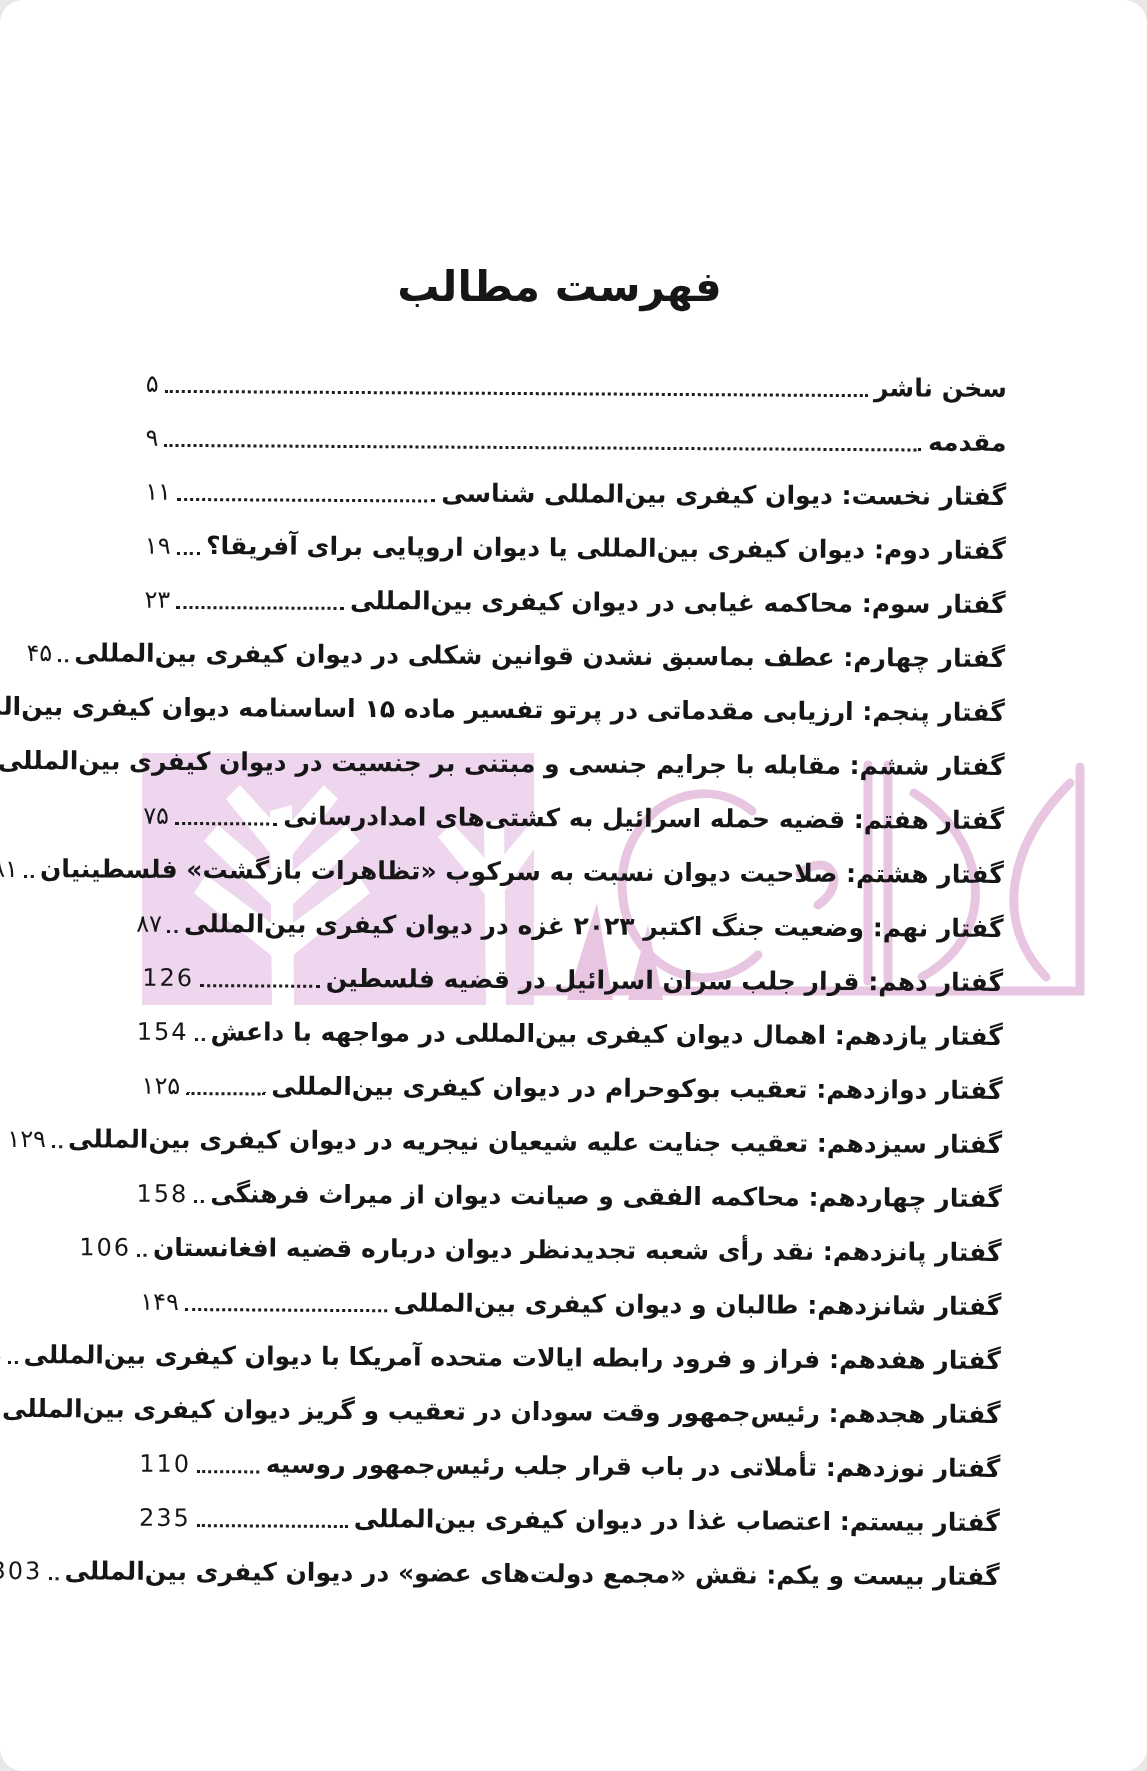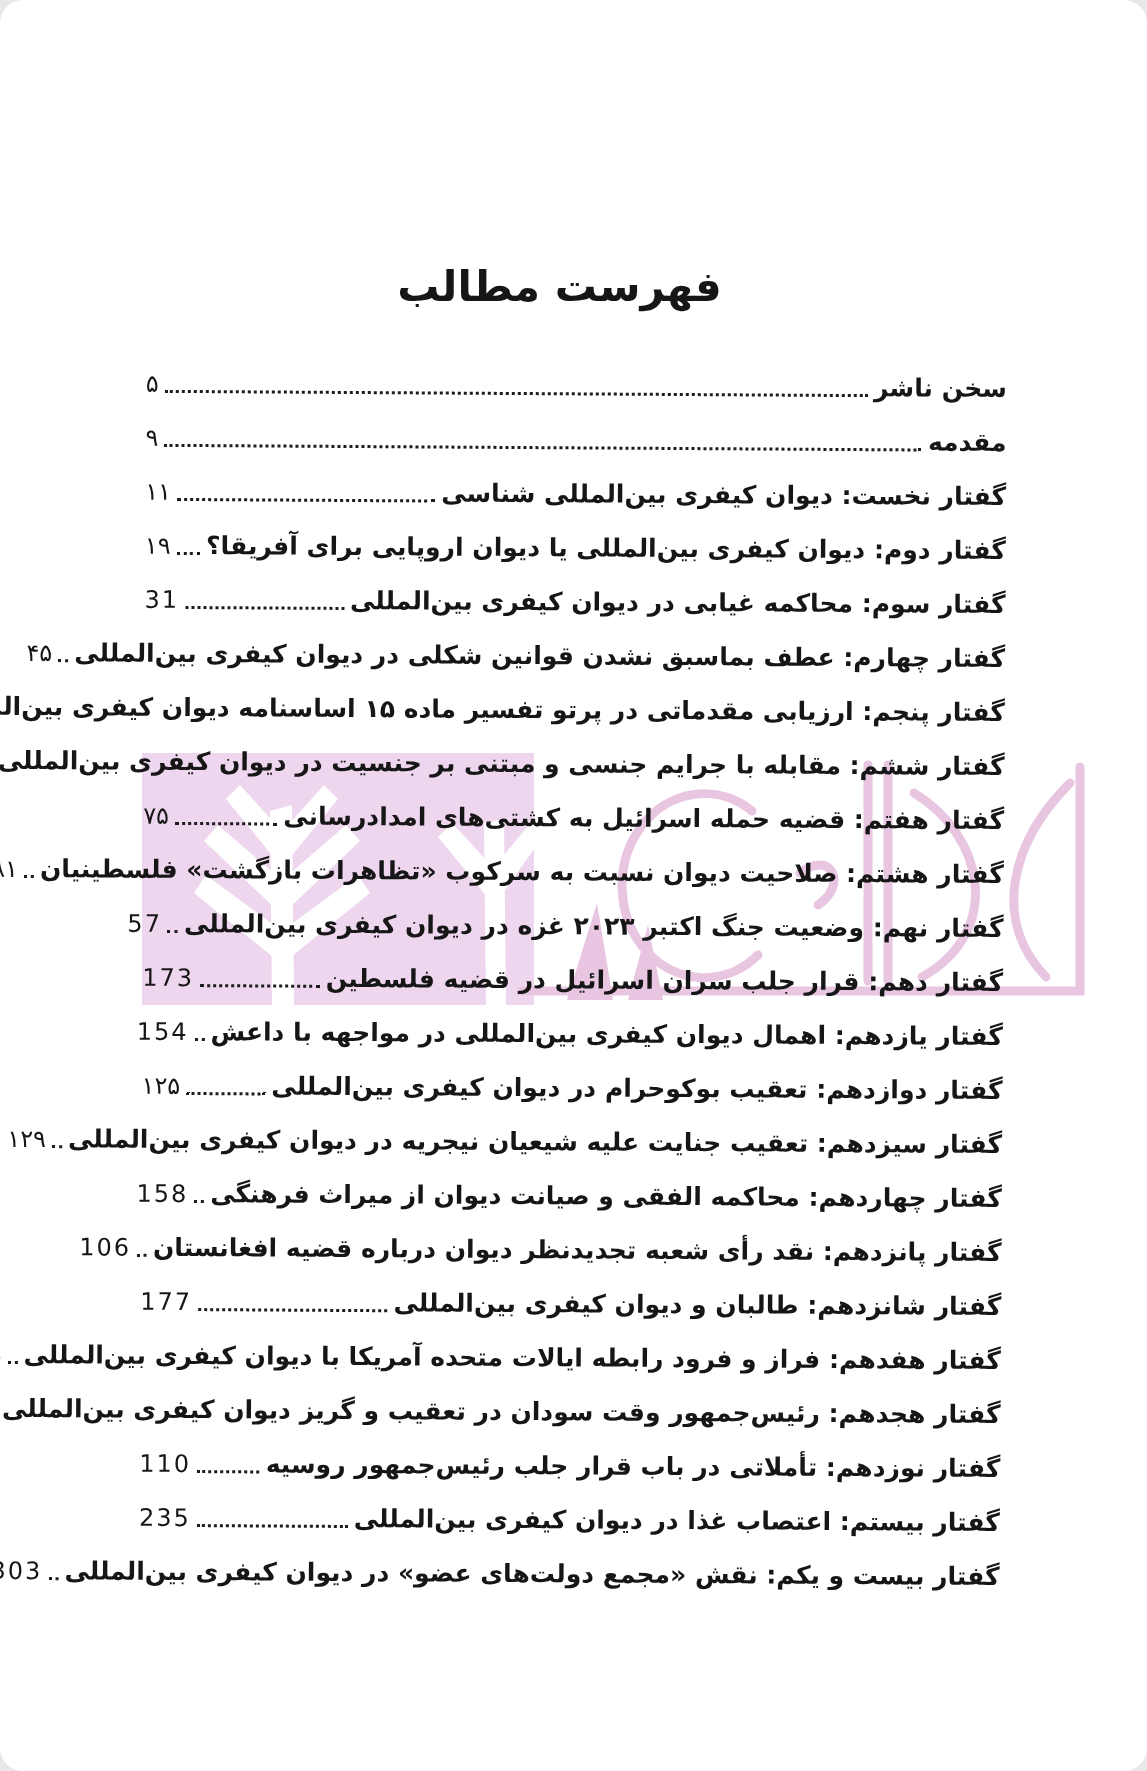--- a/index.html
+++ b/index.html
@@ -125,21 +125,21 @@
 
   <div class="row">
     <span class="t">گفتار دوم: دیوان کیفری بین‌المللی یا دیوان اروپایی برای آفریقا؟</span>
     <span class="leader"></span>
     <span class="p">۱۹</span>
   </div>
 
   <div class="row">
     <span class="t">گفتار سوم: محاکمه غیابی در دیوان کیفری بین‌المللی</span>
     <span class="leader"></span>
-    <span class="p">31</span>
+    <span class="p">۲۳</span>
   </div>
 
   <div class="row">
     <span class="t">گفتار چهارم: عطف بماسبق نشدن قوانین شکلی در دیوان کیفری بین‌المللی</span>
     <span class="leader"></span>
     <span class="p">۴۵</span>
   </div>
 
   <div class="row">
     <span class="t">گفتار پنجم: ارزیابی مقدماتی در پرتو تفسیر ماده ۱۵ اساسنامه دیوان کیفری بین‌المللی</span>
@@ -159,27 +159,27 @@
 
   <div class="row">
     <span class="t">گفتار هشتم: صلاحیت دیوان نسبت به سرکوب «تظاهرات بازگشت» فلسطینیان</span>
     <span class="leader"></span>
     <span class="p">۸۱</span>
   </div>
 
   <div class="row">
     <span class="t">گفتار نهم: وضعیت جنگ اکتبر ۲۰۲۳ غزه در دیوان کیفری بین‌المللی</span>
     <span class="leader"></span>
-    <span class="p">57</span>
+    <span class="p">۸۷</span>
   </div>
 
   <div class="row">
     <span class="t">گفتار دهم: قرار جلب سران اسرائیل در قضیه فلسطین</span>
     <span class="leader"></span>
-    <span class="p">173</span>
+    <span class="p">126</span>
   </div>
 
   <div class="row">
     <span class="t">گفتار یازدهم: اهمال دیوان کیفری بین‌المللی در مواجهه با داعش</span>
     <span class="leader"></span>
     <span class="p">154</span>
   </div>
 
   <div class="row">
     <span class="t">گفتار دوازدهم: تعقیب بوکوحرام در دیوان کیفری بین‌المللی</span>
@@ -201,21 +201,21 @@
 
   <div class="row">
     <span class="t">گفتار پانزدهم: نقد رأی شعبه تجدیدنظر دیوان درباره قضیه افغانستان</span>
     <span class="leader"></span>
     <span class="p">106</span>
   </div>
 
   <div class="row">
     <span class="t">گفتار شانزدهم: طالبان و دیوان کیفری بین‌المللی</span>
     <span class="leader"></span>
-    <span class="p">177</span>
+    <span class="p">۱۴۹</span>
   </div>
 
   <div class="row">
     <span class="t">گفتار هفدهم: فراز و فرود رابطه ایالات متحده آمریکا با دیوان کیفری بین‌المللی</span>
     <span class="leader"></span>
     <span class="p">۱۵۵</span>
   </div>
 
   <div class="row">
     <span class="t">گفتار هجدهم: رئیس‌جمهور وقت سودان در تعقیب و گریز دیوان کیفری بین‌المللی</span>

